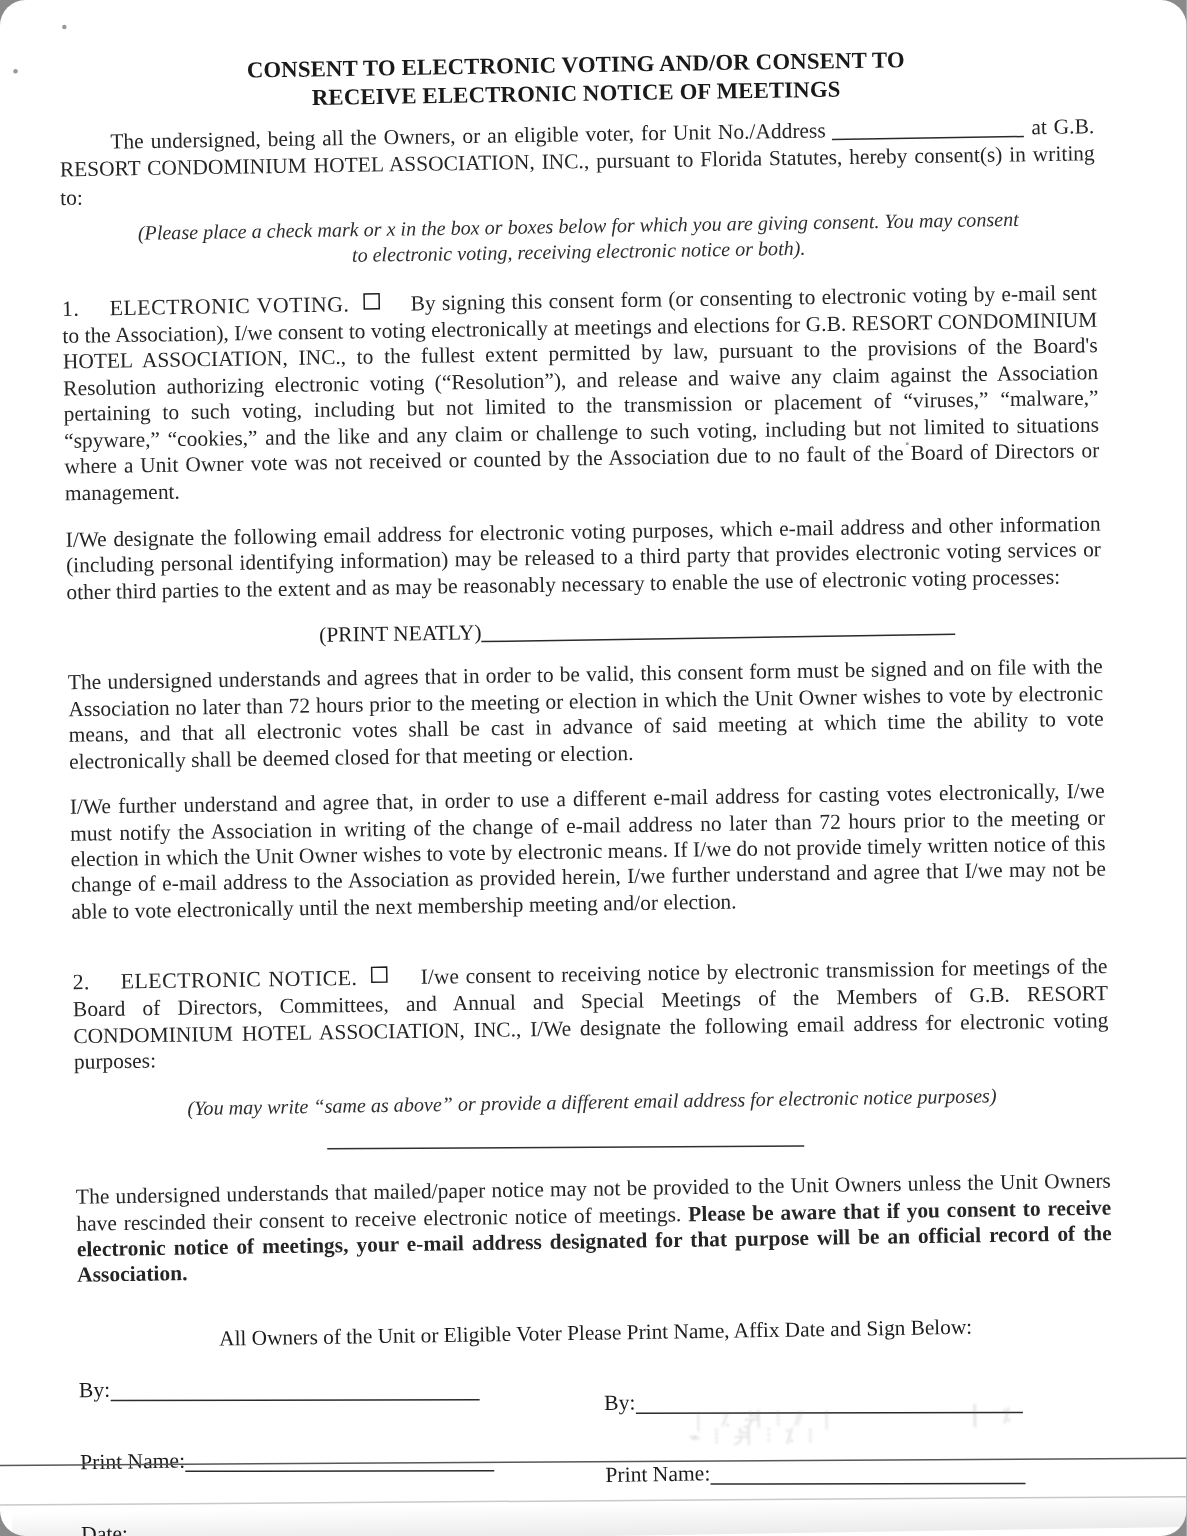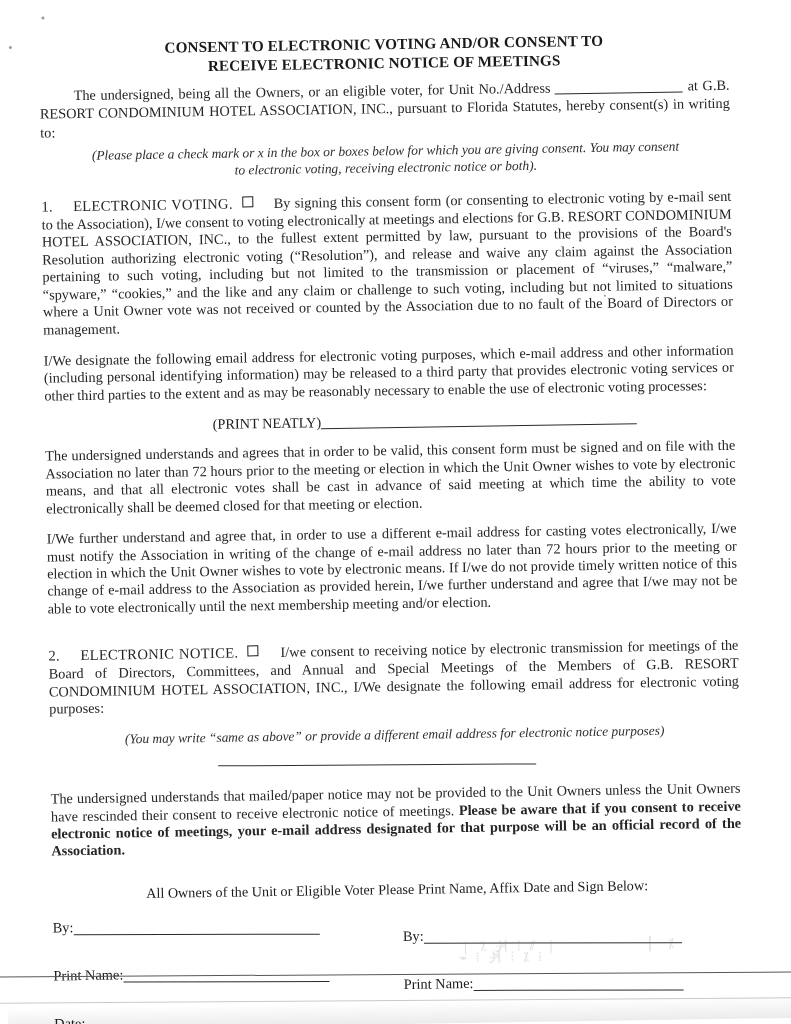--- a/index.html
+++ b/index.html
@@ -8,20 +8,21 @@
     background: #8a8a8a;
   }
   .page {
     position: relative;
     width: 791px;
     height: 1024px;
     background: #ffffff;
     overflow: hidden;
     font-family: "Liberation Serif", serif;
     color: #1c1c1c;
+    border-radius: 17px;
   }
   
   .skew {
     position: absolute;
     left: 0;
     top: 0;
     width: 791px;
     height: 1024px;
     transform: rotate(-0.9deg);
     transform-origin: 400px 500px;

